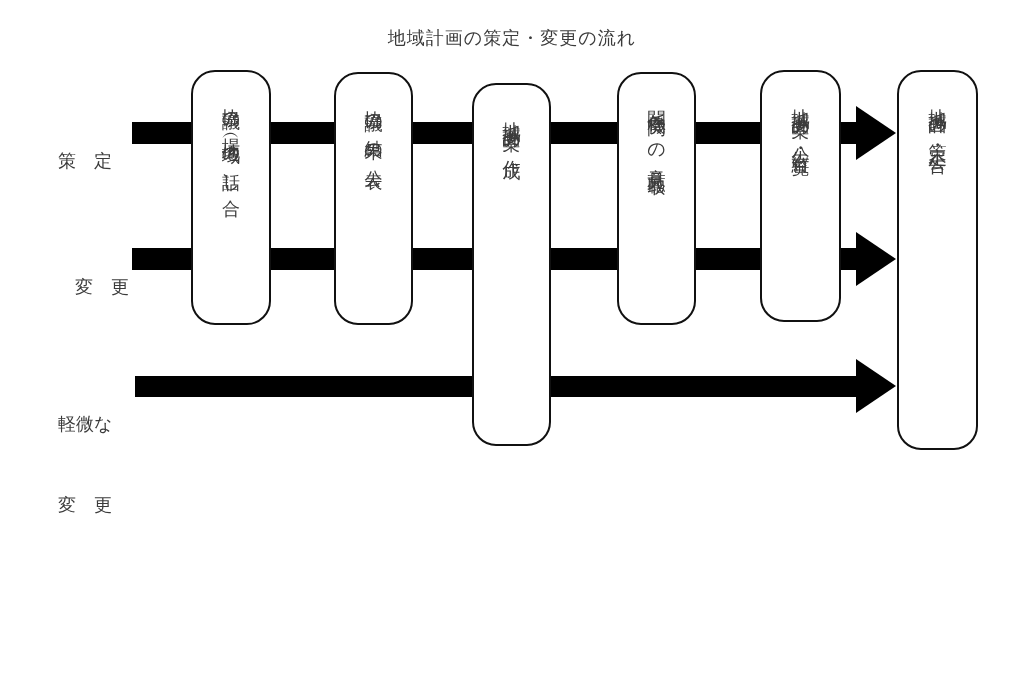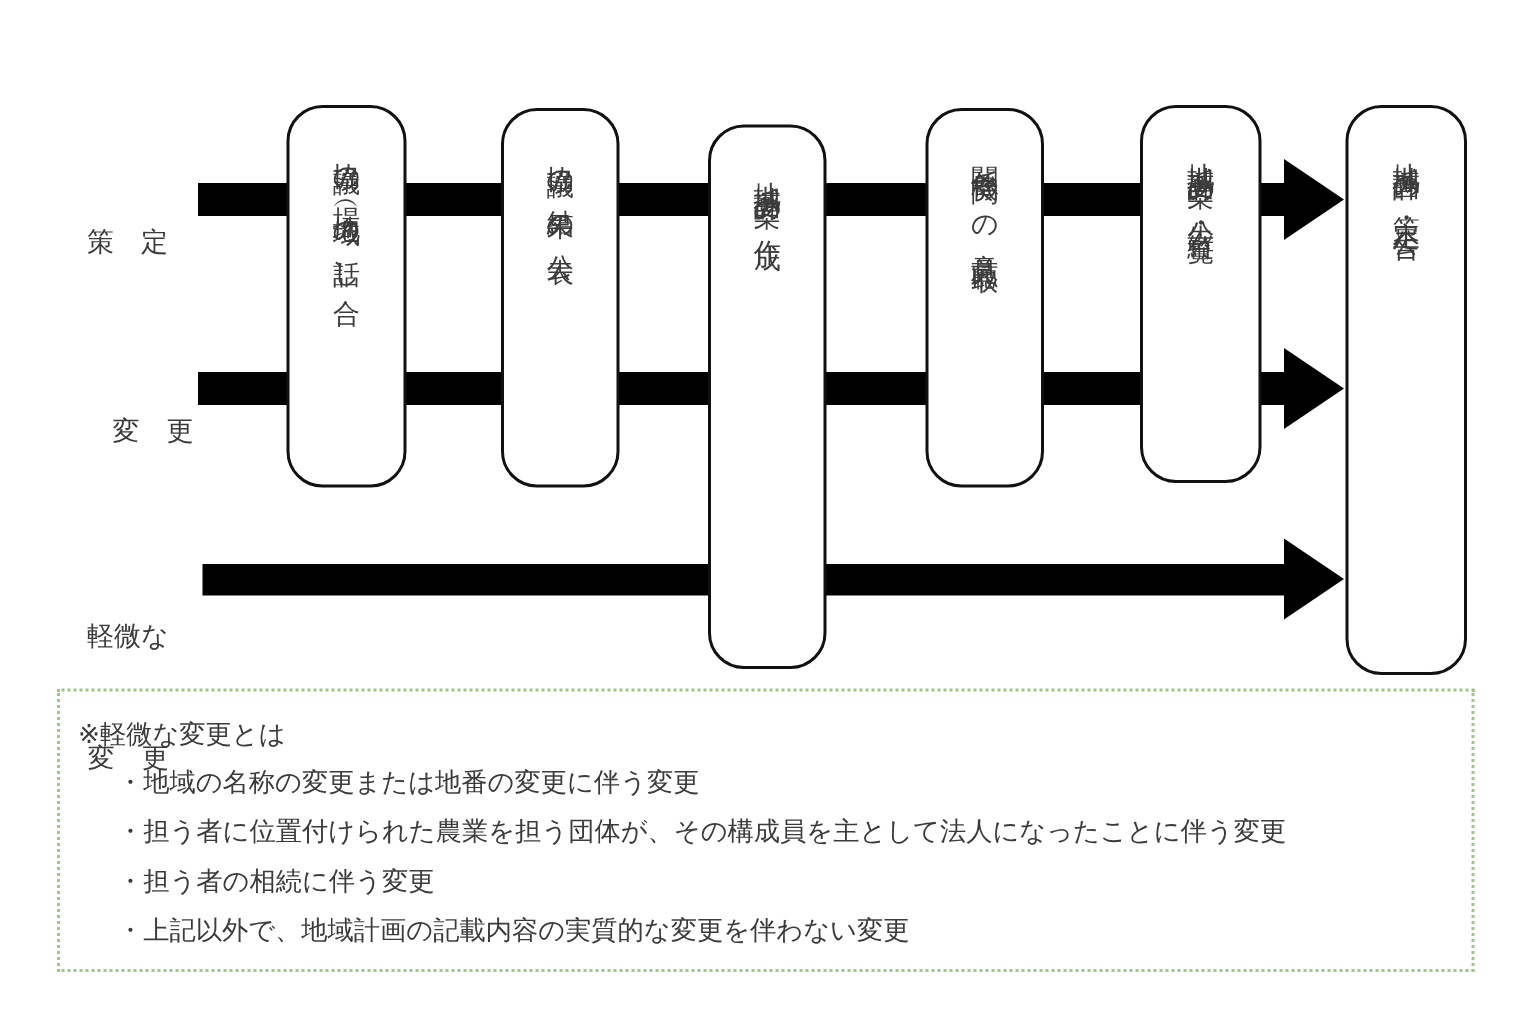--- a/index.html
+++ b/index.html
@@ -81,28 +81,29 @@
     padding-left: 26px;
     color: #3b3b3b;
     white-space: nowrap;
   }
 </style>
 </head>
 <body>
 
 <div class="canvas">
 
+  <div class="title">地域計画の策定・変更の流れ</div>
 
   <div class="row-label" style="left:38px; top:121px;">
     <span>策　定</span>
   </div>
   <div class="row-label" style="left:55px; top:247px;">
     <span>変　更</span>
   </div>
-  <div class="row-label" style="left:58px; top:357px;text-align:right;">
+  <div class="row-label" style="left:58px; top:357px;">
     <div>軽微な</div>
     <div>変　更</div>
   </div>
 
   <div class="arrow-bar" style="left:132px; top:122px; width:726px; height:22px;"></div>
   <div class="arrow-head" style="left:856px; top:106px;"></div>
 
   <div class="arrow-bar" style="left:132px; top:248px; width:726px; height:22px;"></div>
   <div class="arrow-head" style="left:856px; top:232px;"></div>
 
@@ -121,21 +122,14 @@
   <div class="step" style="left:617px; top:72px;  width:79px; height:253px;">
     <span class="vtext">関係機関への意見聴取</span>
   </div>
   <div class="step" style="left:760px; top:70px;  width:81px; height:252px;">
     <span class="vtext">地域計画案の公告・縦覧</span>
   </div>
   <div class="step" style="left:897px; top:70px;  width:81px; height:380px;">
     <span class="vtext">地域計画の策定・公告</span>
   </div>
 
-  <div class="note">
-    <div class="heading">※軽微な変更とは</div>
-    <div class="item">・地域の名称の変更または地番の変更に伴う変更</div>
-    <div class="item">・担う者に位置付けられた農業を担う団体が、その構成員を主として法人になったことに伴う変更</div>
-    <div class="item">・担う者の相続に伴う変更</div>
-    <div class="item">・上記以外で、地域計画の記載内容の実質的な変更を伴わない変更</div>
-  </div>
 
 </div>
 
 </body></html>

